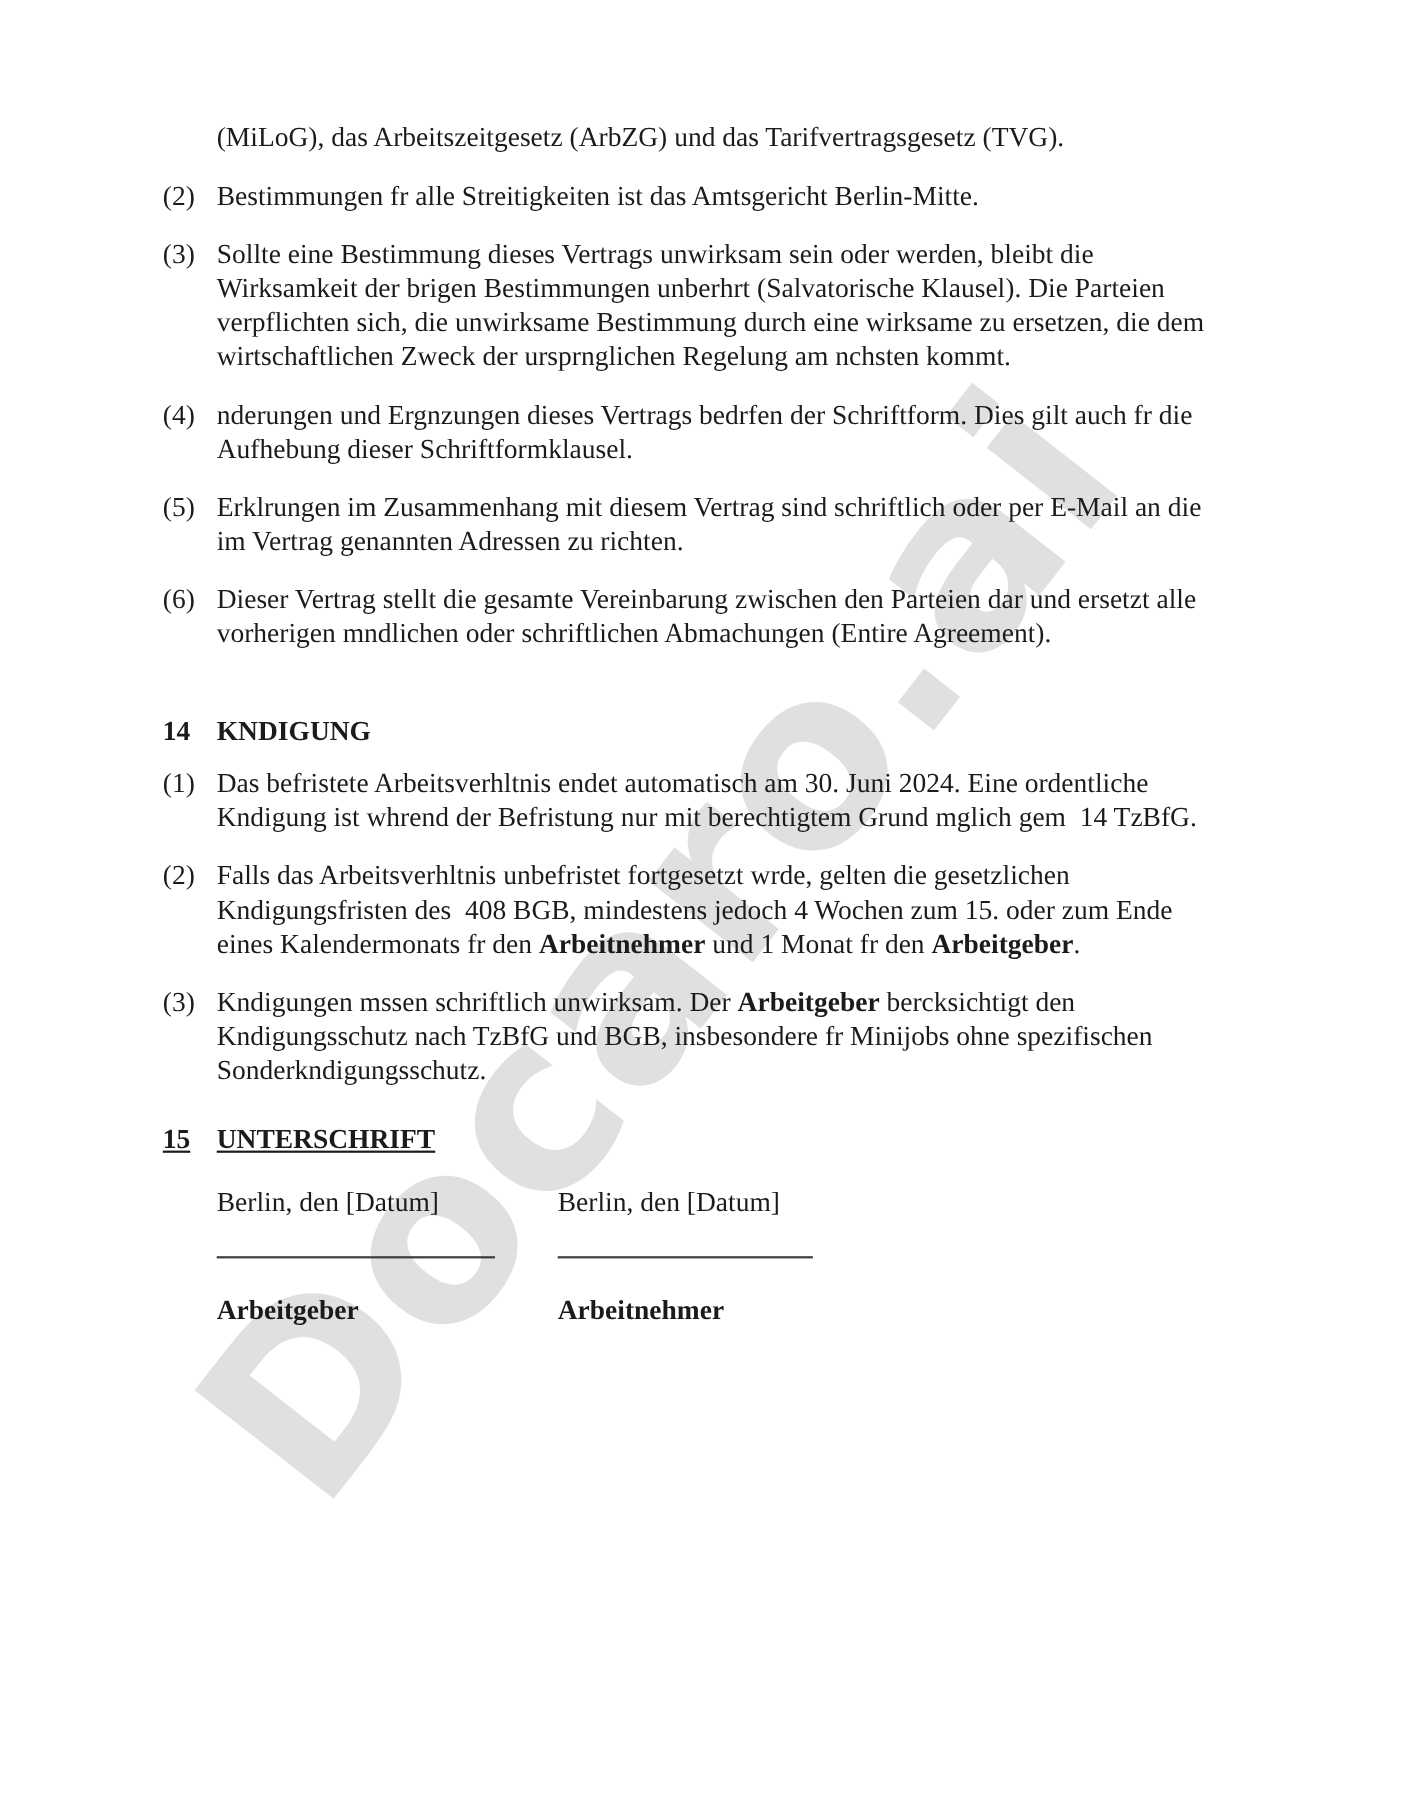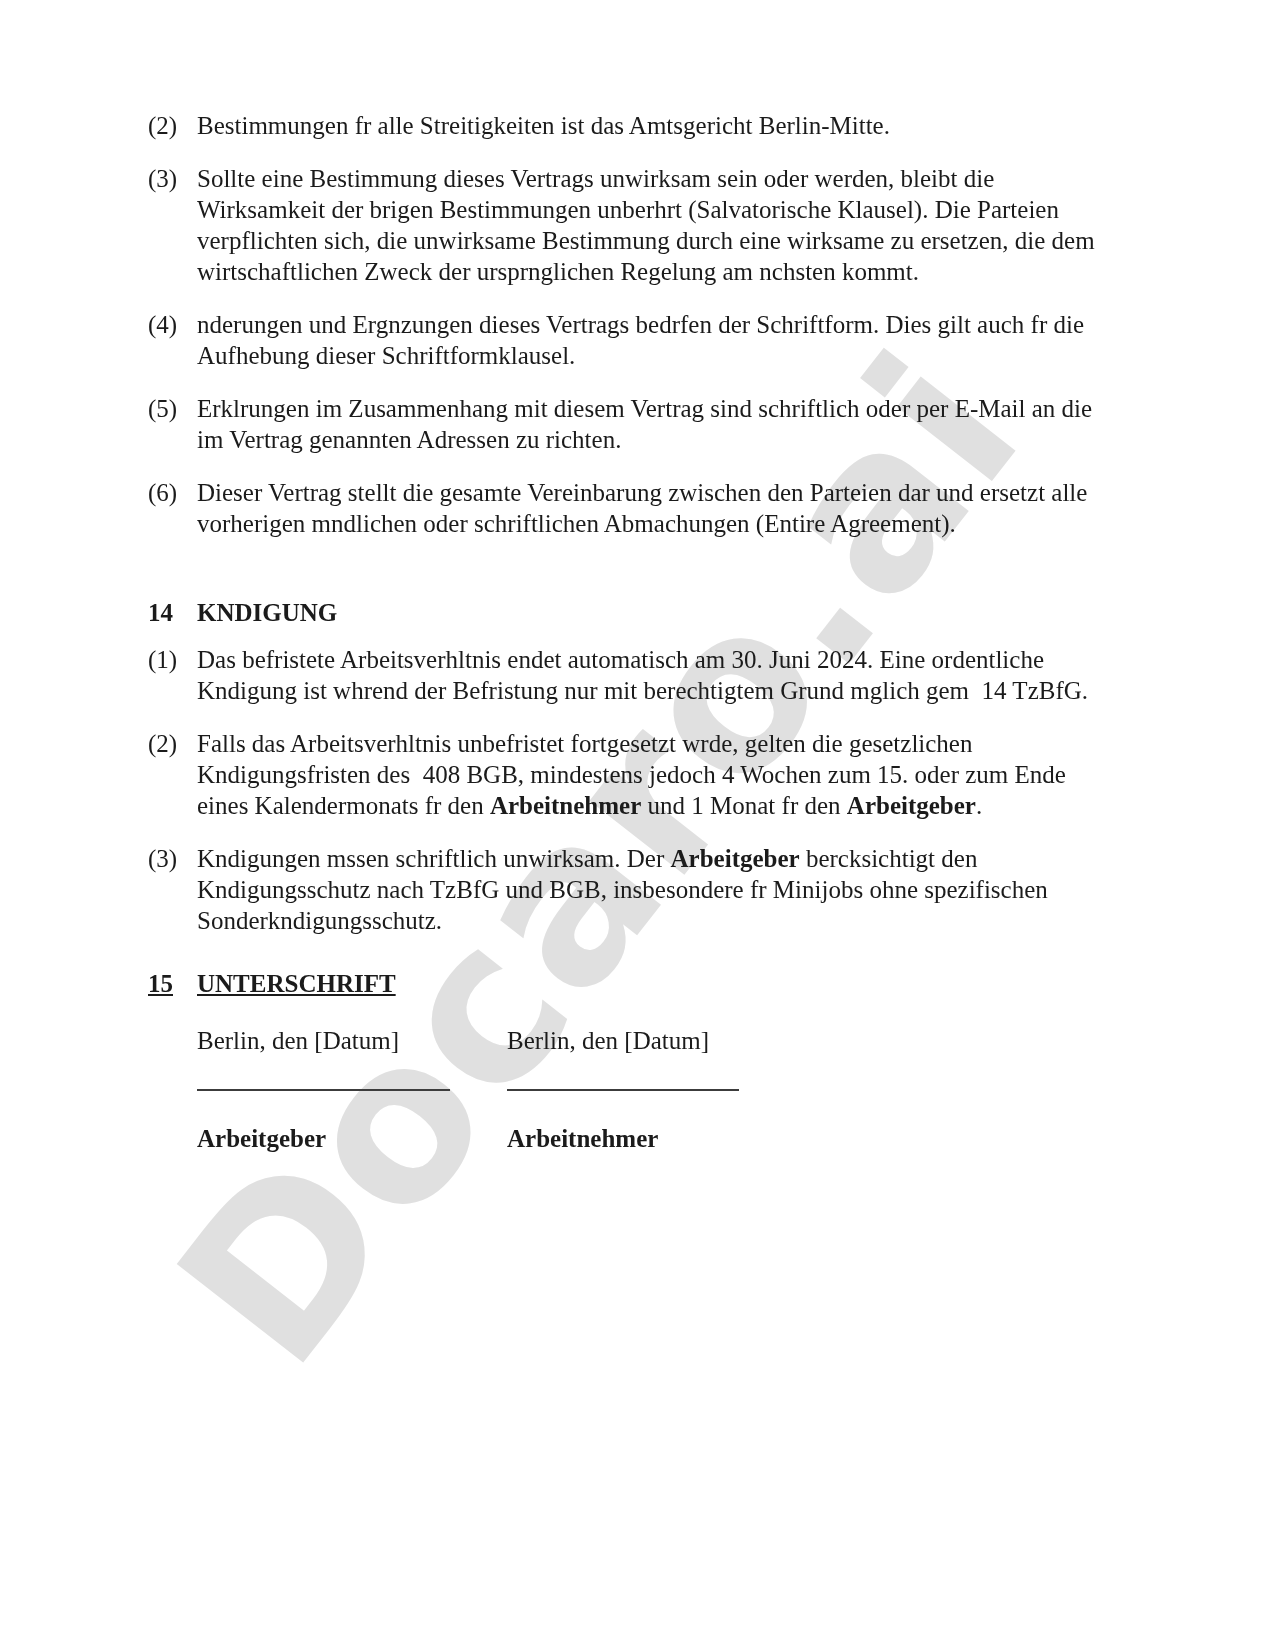--- a/index.html
+++ b/index.html
@@ -72,20 +72,21 @@
   .sigline.right { width: 232px; }
   .sig-labels { margin-top: 32px; font-weight: bold; }
 </style>
 </head>
 <body>
 
 <div class="watermark">Docaro.ai</div>
 
 <div class="content">
 
+  <p class="para intro">(MiLoG), das Arbeitszeitgesetz (ArbZG) und das Tarifvertragsgesetz (TVG).</p>
 
   <div class="li">
     <span class="num">(2)</span>
     <p class="para"><span>Bestimmungen fr alle Streitigkeiten ist das Amtsgericht Berlin-Mitte.</span></p>
   </div>
   <div class="li">
     <span class="num">(3)</span>
     <p class="para"><span>Sollte eine Bestimmung dieses Vertrags unwirksam sein oder werden, bleibt die Wirksamkeit der brigen Bestimmungen unberhrt (Salvatorische Klausel). Die Parteien verpflichten sich, die unwirksame Bestimmung durch eine wirksame zu ersetzen, die dem wirtschaftlichen Zweck der ursprnglichen Regelung am nchsten kommt.</span></p>
   </div>
   <div class="li">

